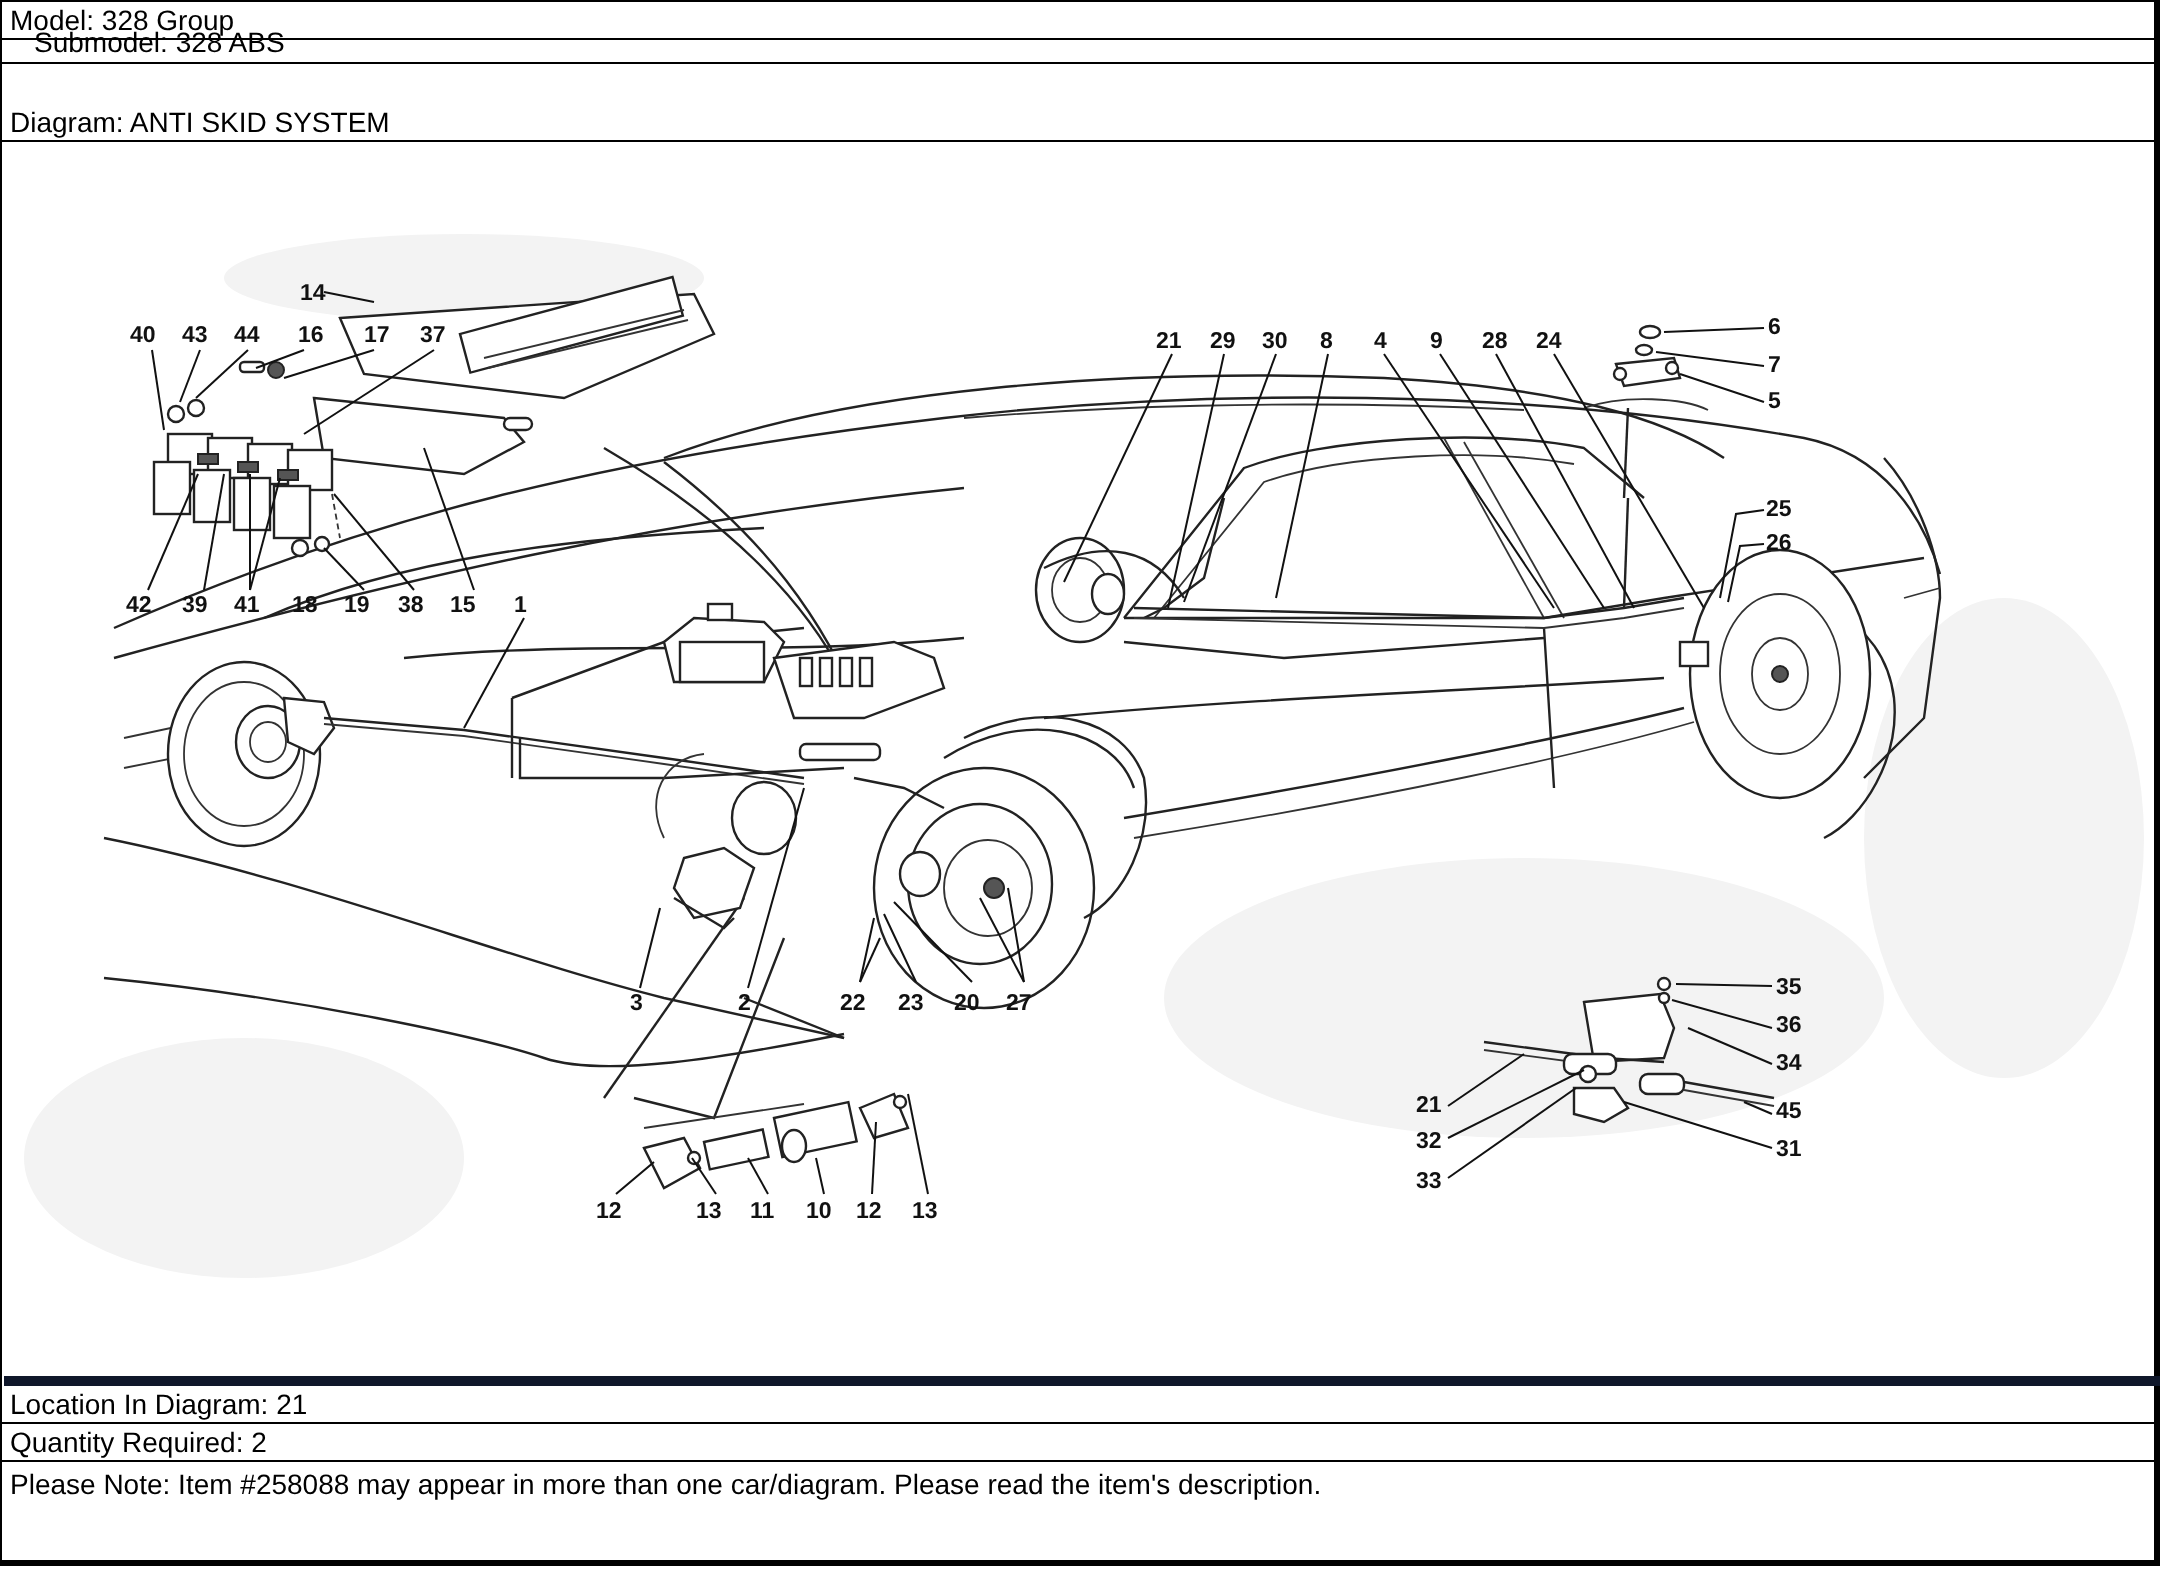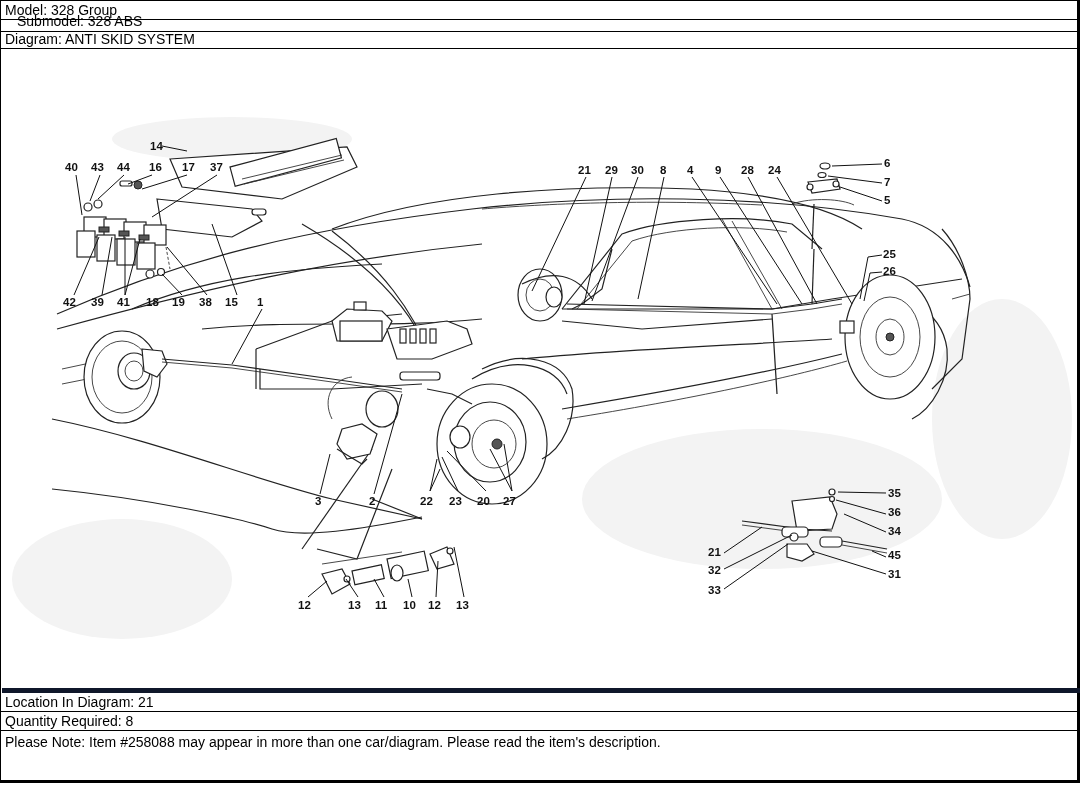--- a/index.html
+++ b/index.html
@@ -1,21 +1,21 @@
 <!DOCTYPE html>
 <html><head>
 <meta charset="utf-8">
 <style>
   html, body { margin: 0; padding: 0; background: #ffffff; }
   body { width: 1083px; height: 786px; position: relative; overflow: hidden; font-family: "Liberation Sans", sans-serif; }
   .frame { position: absolute; left: 0; top: 0; width: 1080px; height: 783px; border: 2px solid #000; border-top: 1px solid #000; border-left: 1px solid #000; box-sizing: border-box; border-right: 3px solid #000; border-bottom: 3px solid #000; }
   .row { position: absolute; left: 1px; right: 3px; border-bottom: 1px solid #000; box-sizing: border-box; font-size: 14px; line-height: 18px; padding-left: 4px; color: #000; white-space: nowrap; }
   .r-model { top: 1px; height: 19px; }
   .r-sub { top: 12px; height: 20px; padding-left: 16px; }
-  .r-diag { top: 30px; height: 19px; }
+  .r-diag { top: 52px; height: 19px; }
   .diagram-area { position: absolute; left: 2px; top: 59px; right: 3px; height: 634px; border-bottom: 5px solid #0f172a; box-sizing: border-box; overflow: hidden; }
   .r-loc { top: 693px; height: 19px; }
   .r-qty { top: 712px; height: 19px; }
   .r-note { top: 731px; height: 50px; border-bottom: none; padding-top: 2px; }
   svg.diagram { position: absolute; left: 0; top: 0; width: 1079px; height: 634px; }
   svg .ln { fill: none; stroke: #222; stroke-width: 1.2; }
   svg .ln-thin { fill: none; stroke: #333; stroke-width: 0.9; }
   svg .lead { fill: none; stroke: #111; stroke-width: 1; }
   svg .part { fill: #fff; stroke: #222; stroke-width: 1.2; }
   svg .part-dark { fill: #555; stroke: #222; stroke-width: 1; }
@@ -306,14 +306,14 @@
       <text class="callout" x="706" y="497">21</text>
       <text class="callout" x="886" y="500">45</text>
       <text class="callout" x="706" y="515">32</text>
       <text class="callout" x="886" y="519">31</text>
       <text class="callout" x="706" y="535">33</text>
     </g>
   </svg>
 </div>
 
 <div class="row r-loc">Location In Diagram: 21</div>
-<div class="row r-qty">Quantity Required: 8</div>
+<div class="row r-qty">Quantity Required: 2</div>
 <div class="row r-note">Please Note: Item #258088 may appear in more than one car/diagram. Please read the item's description.</div>
 
 </body></html>

